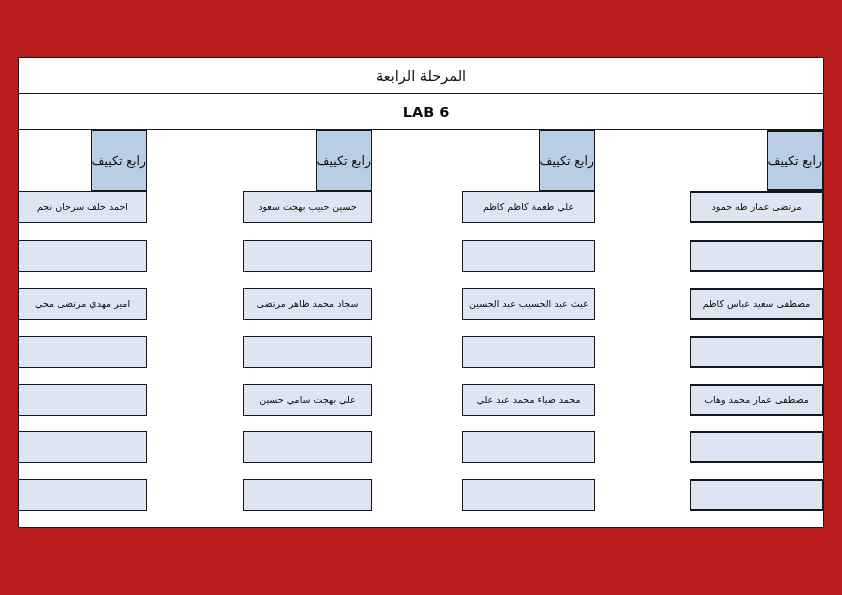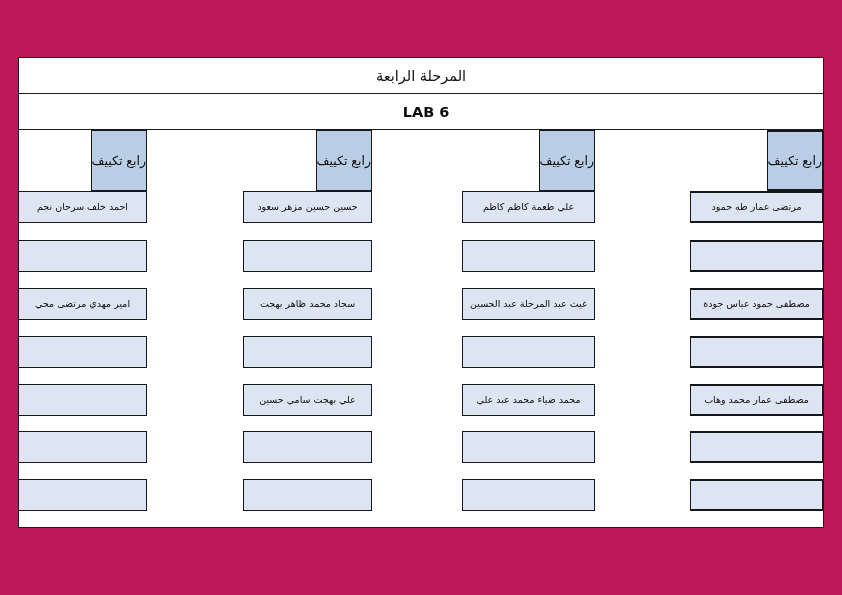--- a/index.html
+++ b/index.html
@@ -13,21 +13,21 @@
     height: 595px;
     overflow: hidden;
     font-family: "DejaVu Sans", "Liberation Sans", sans-serif;
     color: #0d0d0d;
   }
 
   #page {
     position: relative;
     width: 842px;
     height: 595px;
-    background: #be185d;
+    background: #b91c1c;
   }
 
   
   .table-frame {
     position: absolute;
     left: 18px;
     top: 57px;
     width: 806px;
     height: 471px;
     border: 1px solid #1a1a1a;
@@ -155,43 +155,43 @@
     <div class="title-row lab">
       <span class="title-text-lat">LAB 6</span>
     </div>
 
     <div class="grid-area">
 
       <div class="column col-0">
         <div class="cell header">رابع تكييف</div>
         <div class="cell name r0">مرتضى عمار طه حمود</div>
         <div class="cell name r1"></div>
-        <div class="cell name r2">مصطفى حمود عباس جودة</div>
+        <div class="cell name r2">مصطفى سعيد عباس كاظم</div>
         <div class="cell name r3"></div>
         <div class="cell name r4">مصطفى عمار محمد وهاب</div>
         <div class="cell name r5"></div>
         <div class="cell name r6"></div>
       </div>
 
       <div class="column col-1">
         <div class="cell header">رابع تكييف</div>
         <div class="cell name r0">علي طعمة كاظم كاظم</div>
         <div class="cell name r1"></div>
-        <div class="cell name r2">غيث عبد المرحلة عبد الحسين</div>
+        <div class="cell name r2">غيث عبد الحسيب عبد الحسين</div>
         <div class="cell name r3"></div>
         <div class="cell name r4">محمد ضياء محمد عبد علي</div>
         <div class="cell name r5"></div>
         <div class="cell name r6"></div>
       </div>
 
       <div class="column col-2">
         <div class="cell header">رابع تكييف</div>
-        <div class="cell name r0">حسين حسين مزهر سعود</div>
-        <div class="cell name r1"></div>
-        <div class="cell name r2">سجاد محمد ظاهر بهجت</div>
+        <div class="cell name r0">حسين حبيب بهجت سعود</div>
+        <div class="cell name r1"></div>
+        <div class="cell name r2">سجاد محمد ظاهر مرتضى</div>
         <div class="cell name r3"></div>
         <div class="cell name r4">علي بهجت سامي حسين</div>
         <div class="cell name r5"></div>
         <div class="cell name r6"></div>
       </div>
 
       <div class="column col-3">
         <div class="cell header">رابع تكييف</div>
         <div class="cell name r0">احمد خلف سرحان نجم</div>
         <div class="cell name r1"></div>

